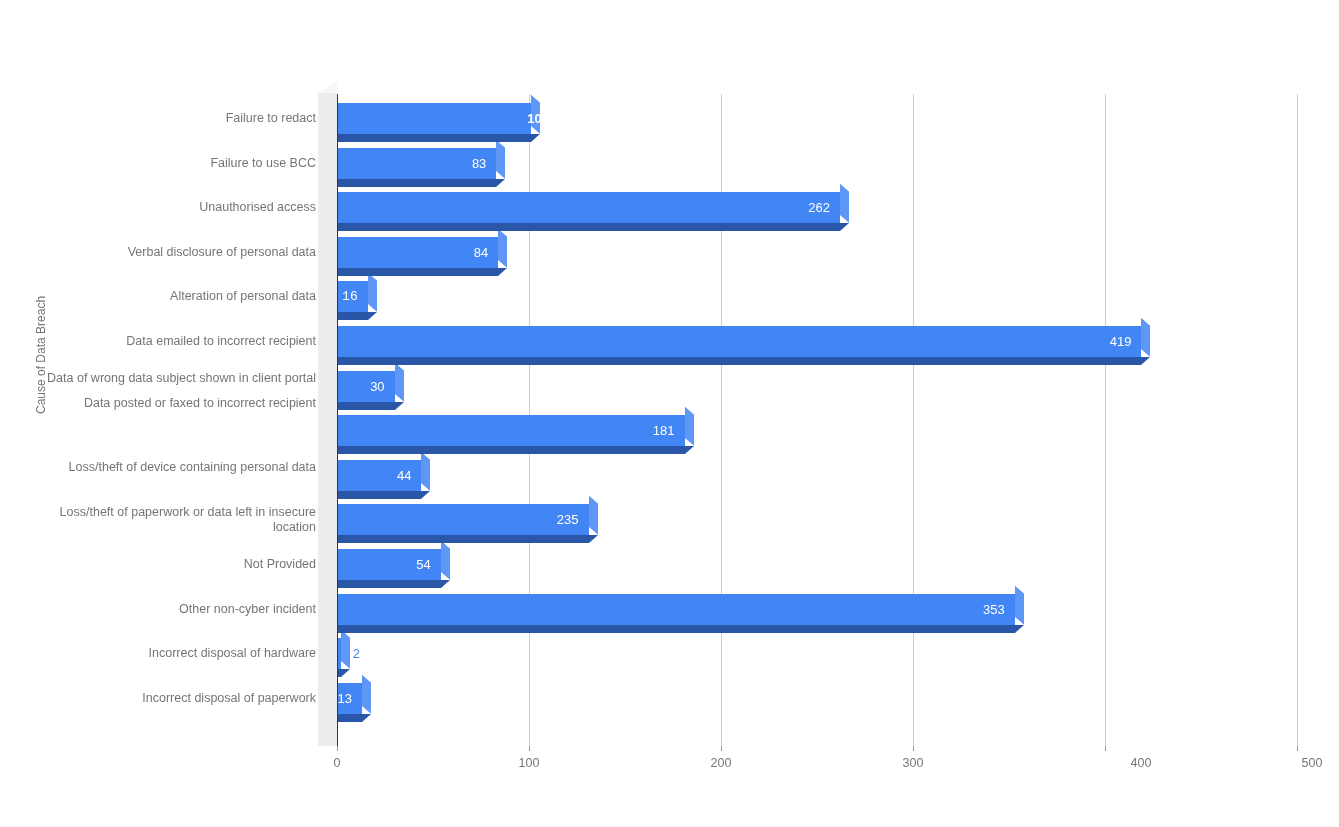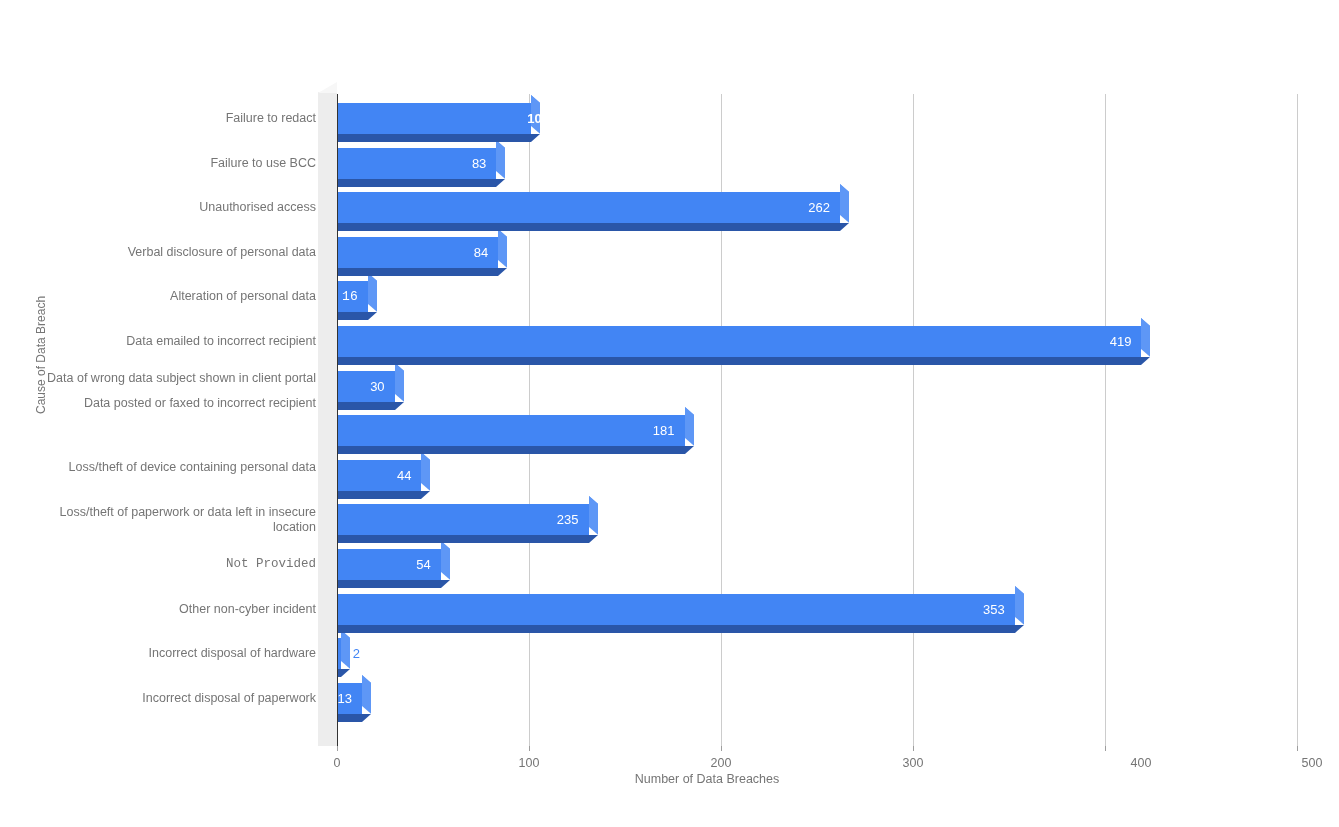--- a/index.html
+++ b/index.html
@@ -380,34 +380,31 @@
       <div class="xtick-mark" style="left: 721px;"></div>
       <div class="xtick-label" style="left: 721px;">200</div>
       <div class="xtick-mark" style="left: 913px;"></div>
       <div class="xtick-label" style="left: 913px;">300</div>
       <div class="xtick-mark" style="left: 1105px;"></div>
       <div class="xtick-label" style="left: 1105px; margin-left: 36px;">400</div>
       <div class="xtick-mark" style="left: 1297px;"></div>
       <div class="xtick-label" style="left: 1297px; padding-left: 30px;">500</div>
     </div>
 
-  <div id="x-axis-title">
-    <span>Number of Data Breaches</span>
-  </div>
 
   <div id="catlabels">
       <div class="cat-label" style="top: 111px;">Failure to redact</div>
       <div class="cat-label" style="top: 155.6px;">Failure to use BCC</div>
       <div class="cat-label" style="top: 200.2px;">Unauthorised access</div>
       <div class="cat-label" style="top: 244.8px;">Verbal disclosure of personal data</div>
       <div class="cat-label" style="top: 289.4px;">Alteration of personal data</div>
       <div class="cat-label" style="top: 334px;">Data emailed to incorrect recipient</div>
       <div class="cat-label" style="top: 371.1px;">Data of wrong data subject shown in client portal</div>
       <div class="cat-label" style="top: 396px;">Data posted or faxed to incorrect recipient</div>
       <div class="cat-label" style="top: 460.3px;">Loss/theft of device containing personal data</div>
       <div class="cat-label" style="top: 504.9px;">Loss/theft of paperwork or data left in insecure location</div>
-      <div class="cat-label" style="top: 557px; font-family: Liberation Mono, monospace;">Not Provided</div>
+      <div class="cat-label" style="top: 557px;">Not Provided</div>
       <div class="cat-label" style="top: 601.6px;">Other non-cyber incident</div>
       <div class="cat-label" style="top: 646.2px;">Incorrect disposal of hardware</div>
       <div class="cat-label" style="top: 690.8px;">Incorrect disposal of paperwork</div>
     </div>
 
 </div>
 
 </body></html>

